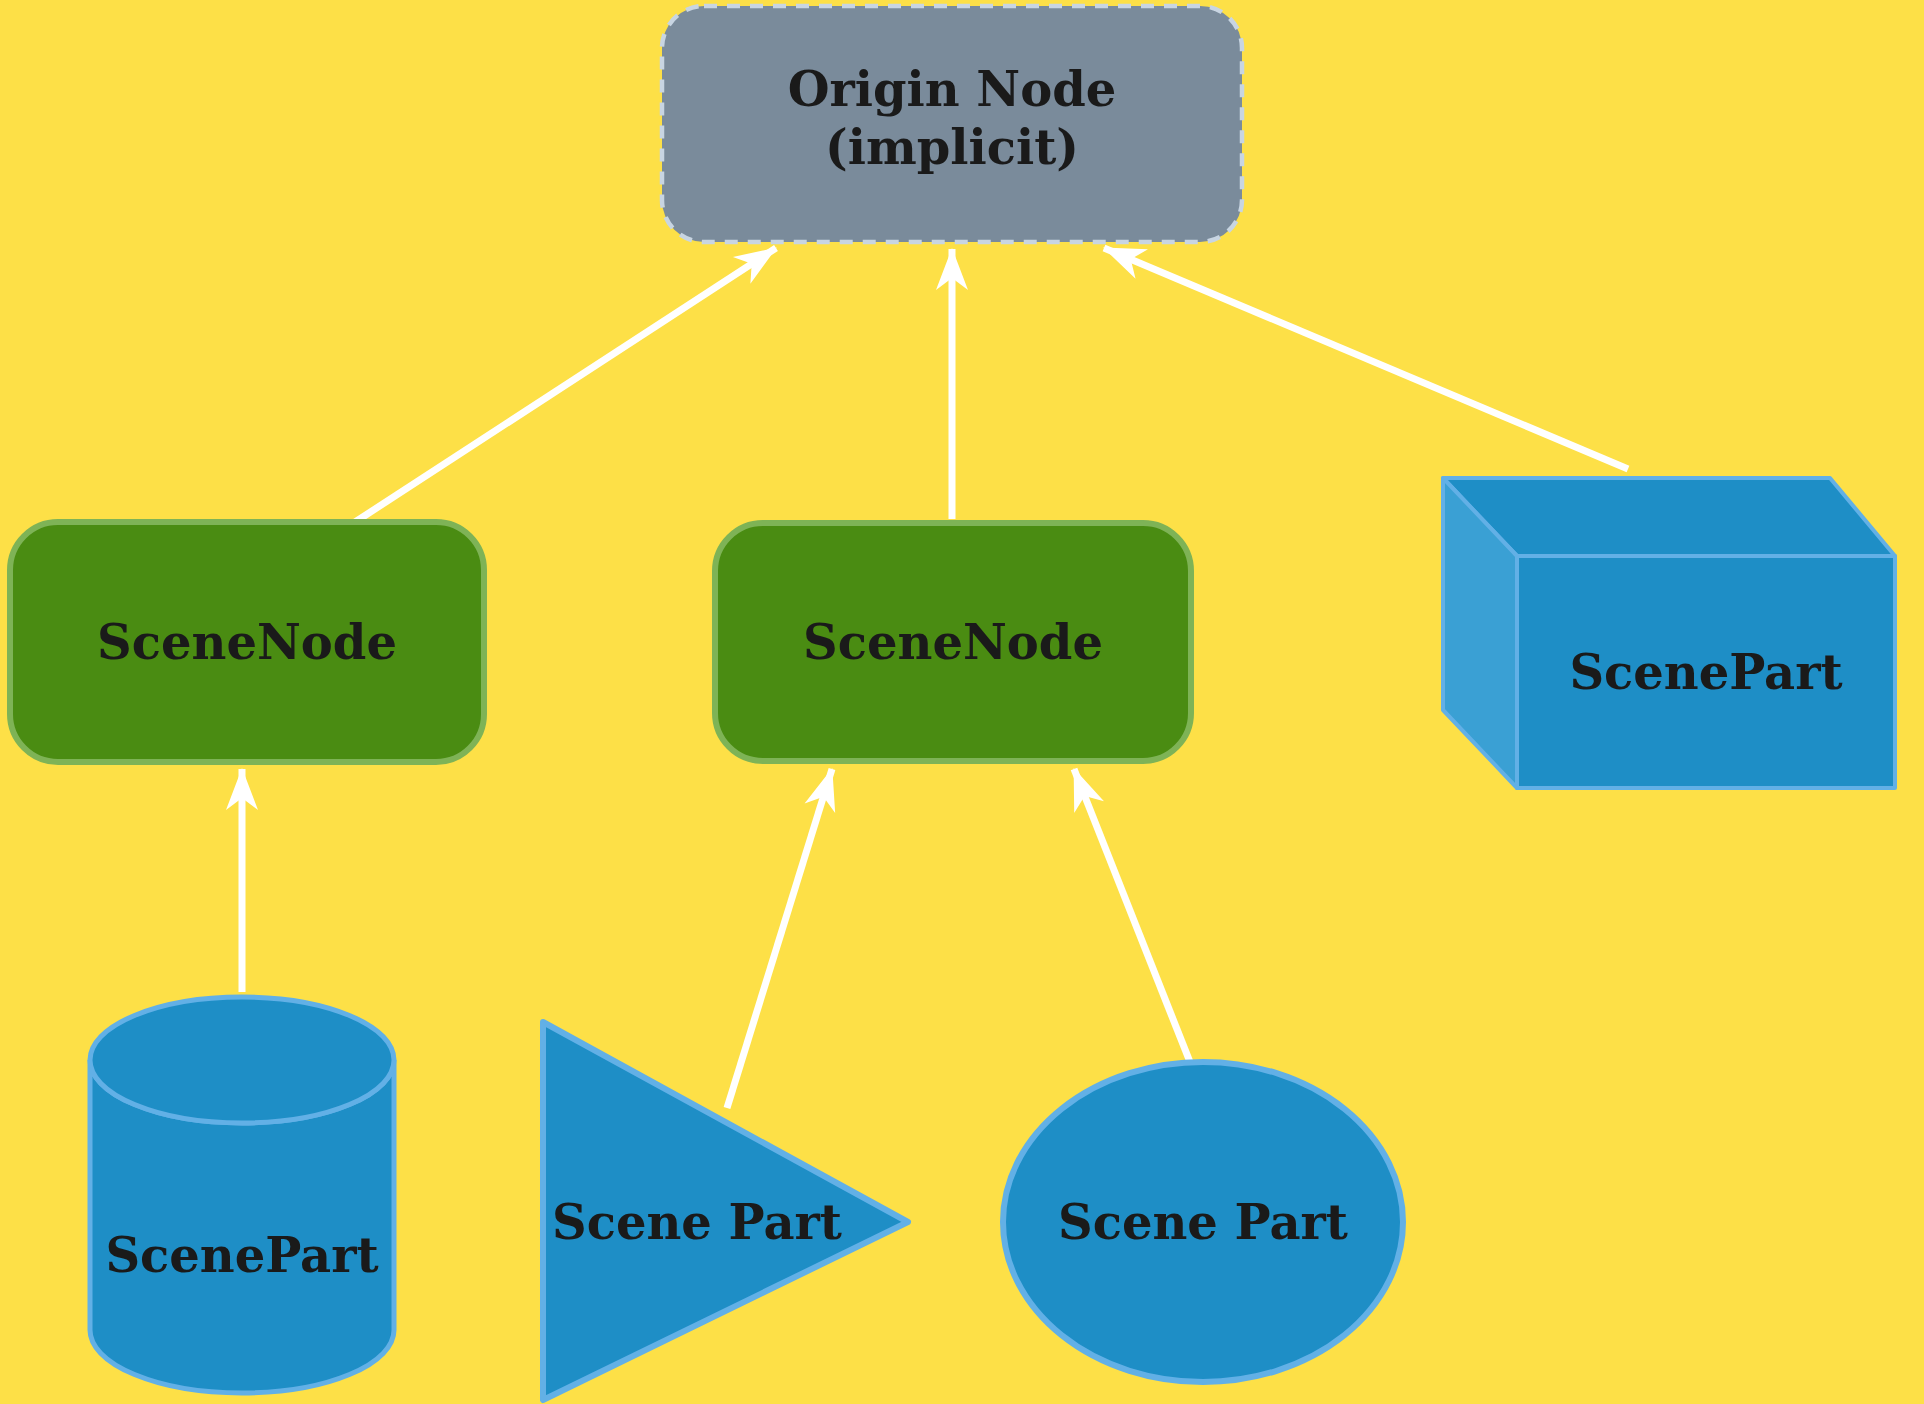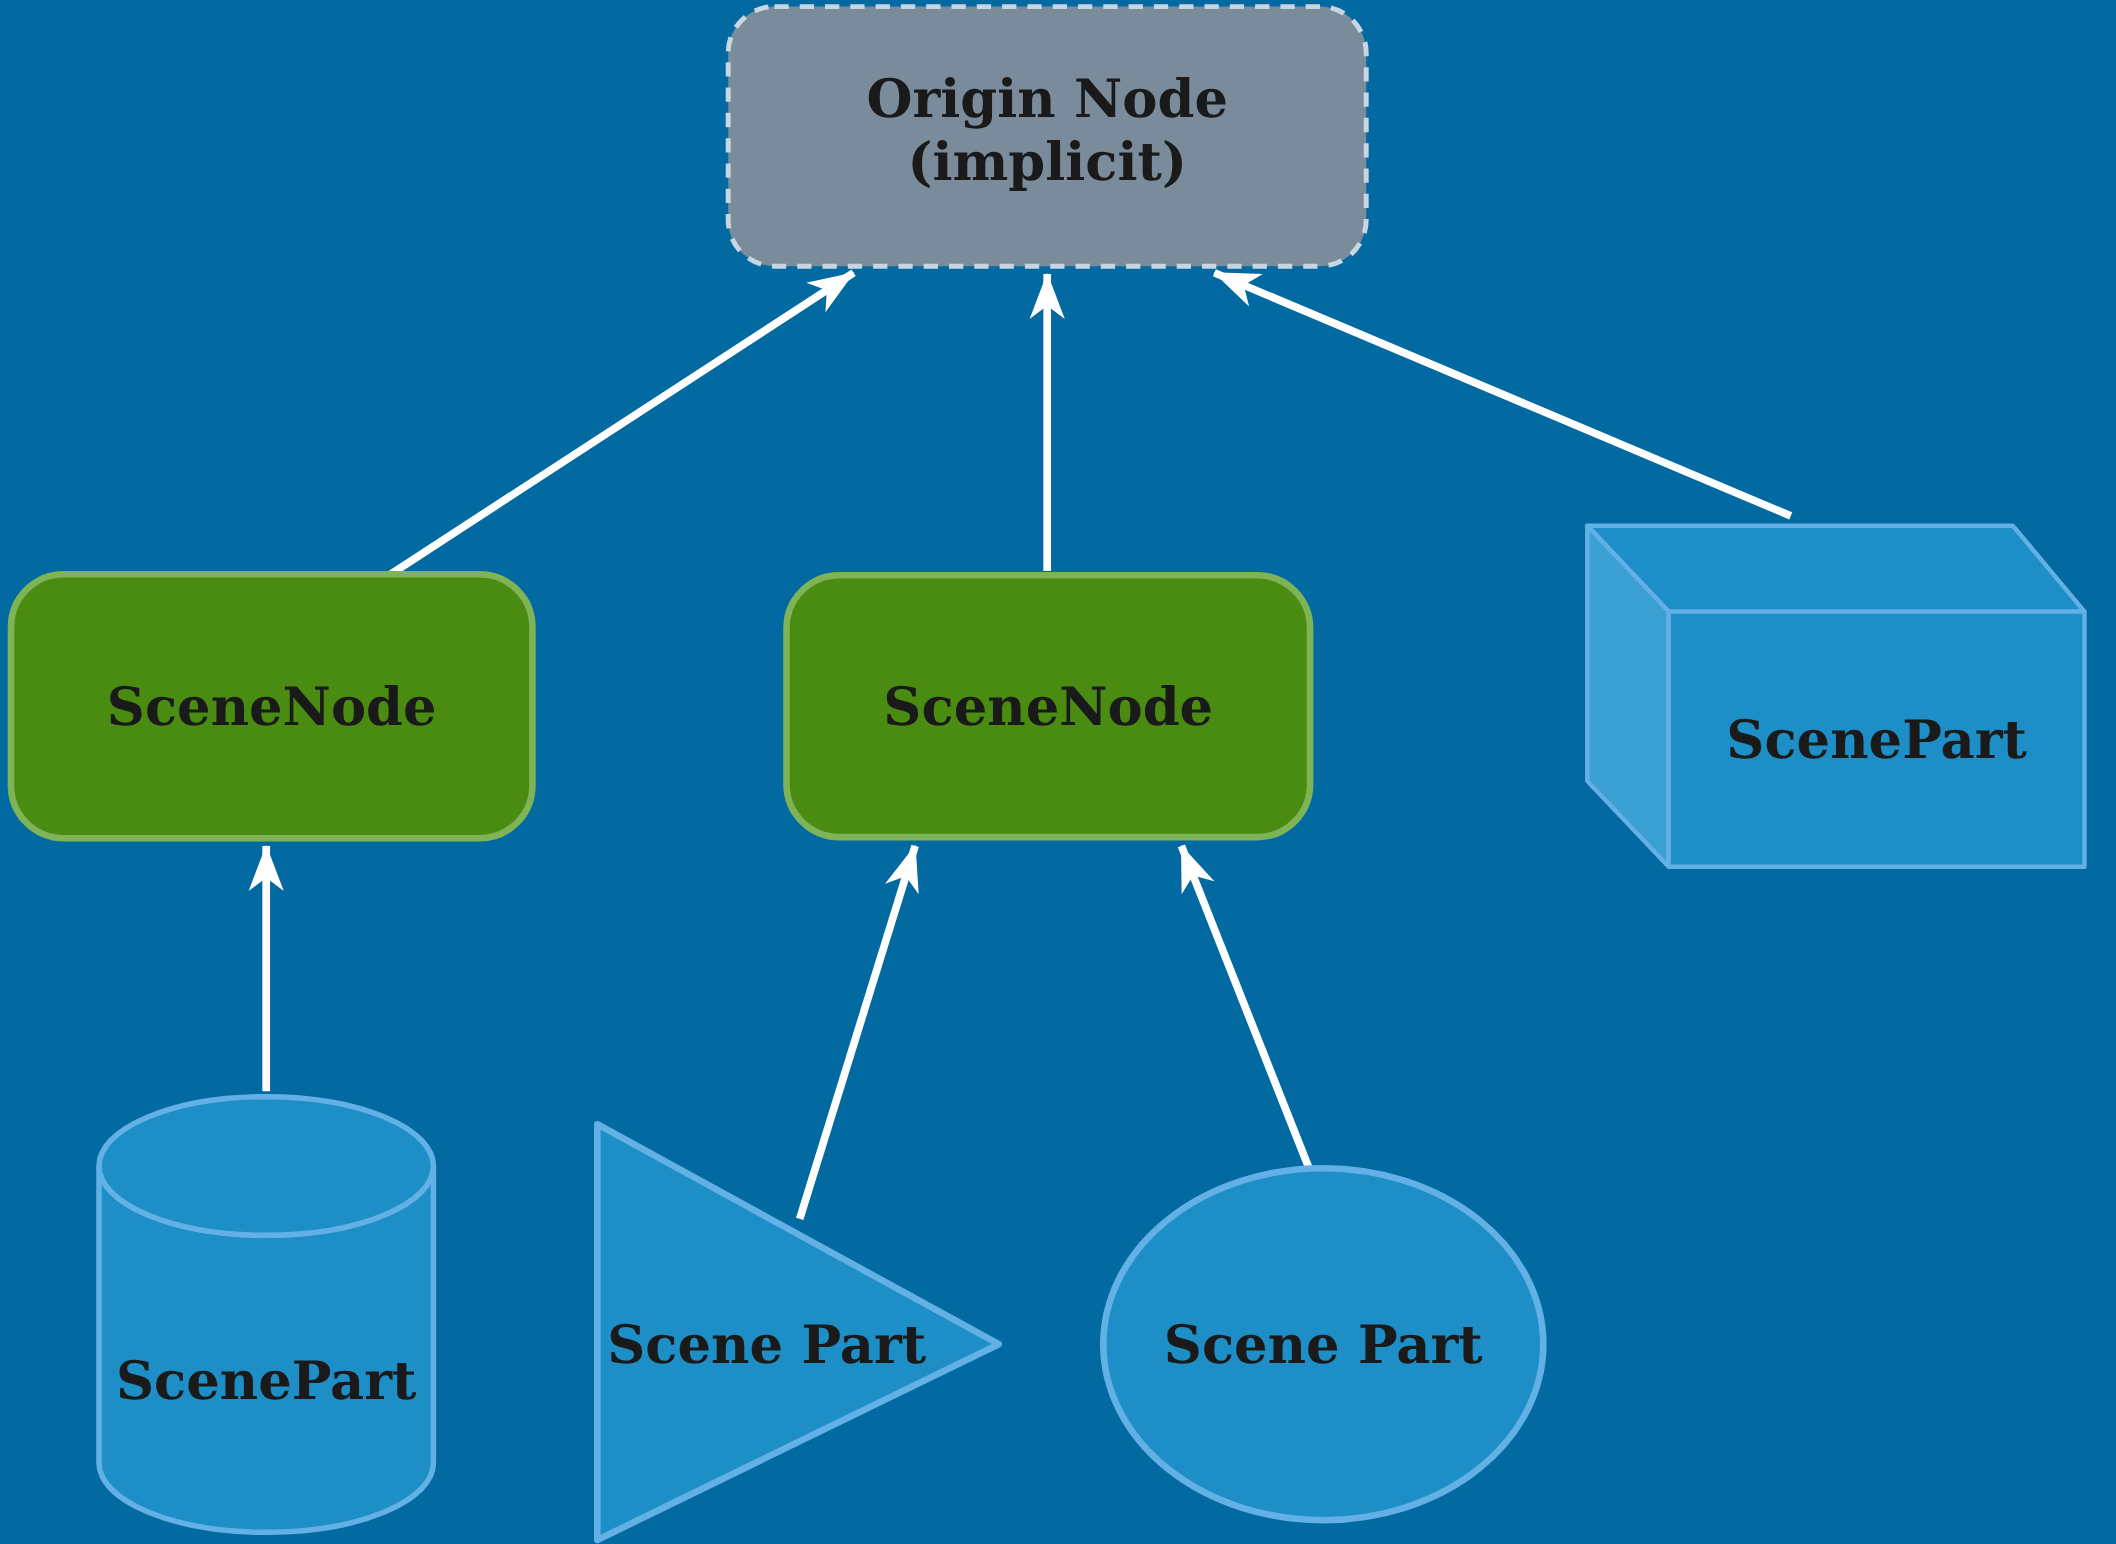--- a/index.html
+++ b/index.html
@@ -1,16 +1,16 @@
 <!DOCTYPE html>
 <html><head>
 <meta charset="utf-8">
 <style>
   html, body { margin: 0; padding: 0; background: #000; }
-  .stage { position: relative; width: 1924px; height: 1404px; background: #0369a1; overflow: hidden; }
+  .stage { position: relative; width: 1924px; height: 1404px; background: #fde047; overflow: hidden; }
   svg { display: block; }
   .lbl {
     font-family: "DejaVu Serif", "Liberation Serif", serif;
     font-weight: 700;
     font-size: 48px;
   }
 </style>
 </head>
 <body>
 

